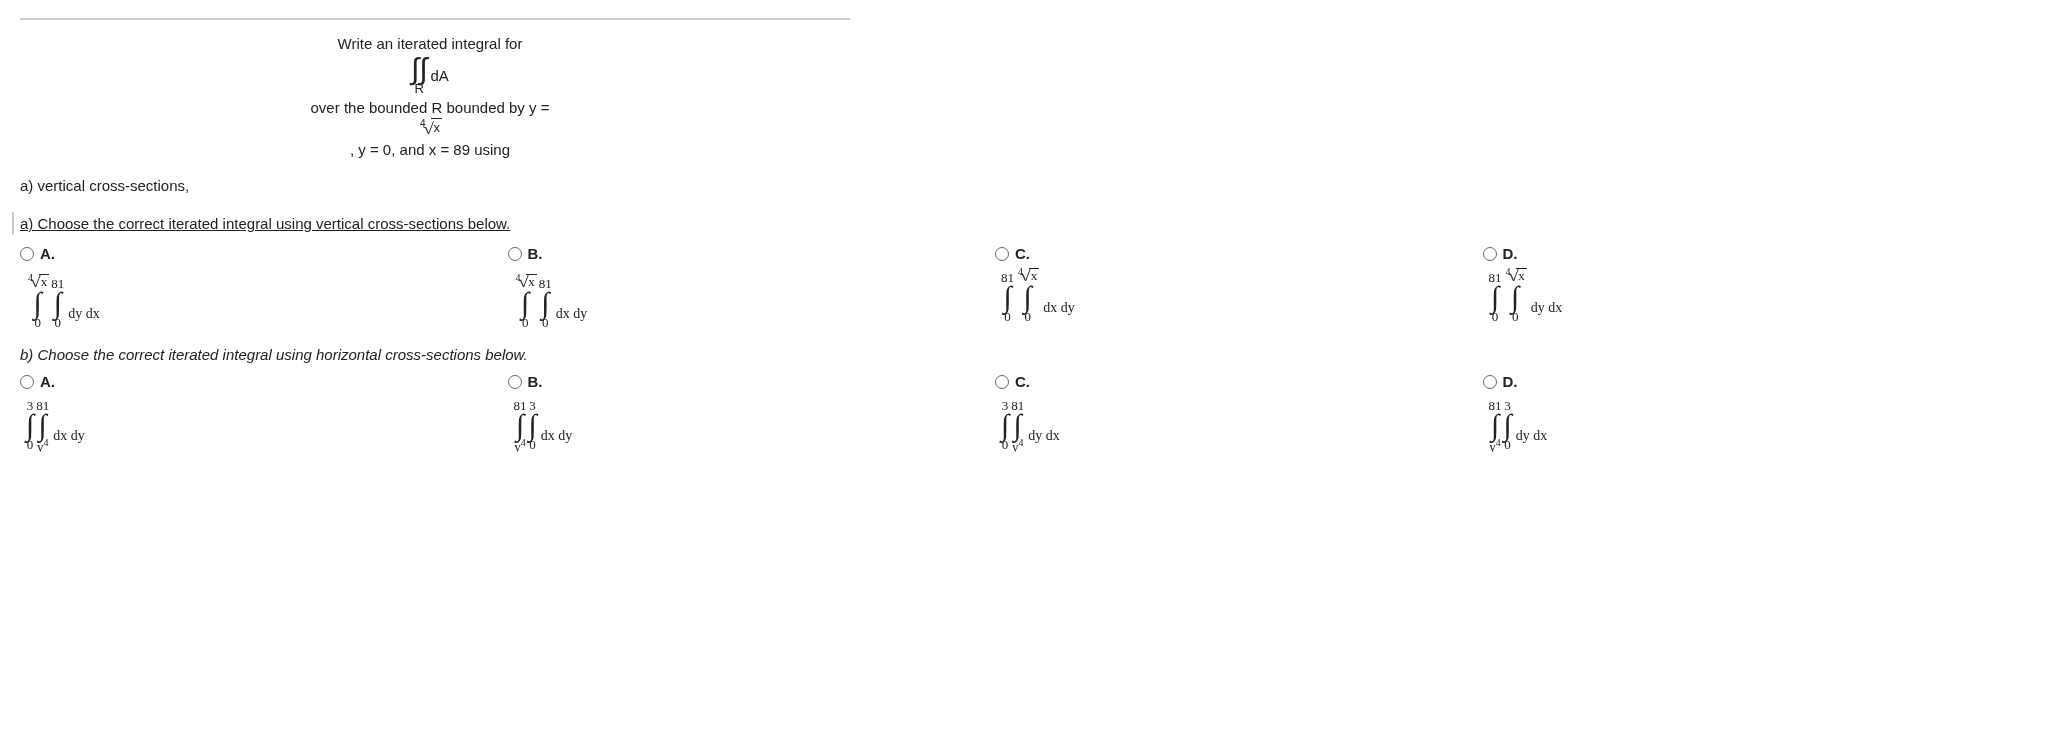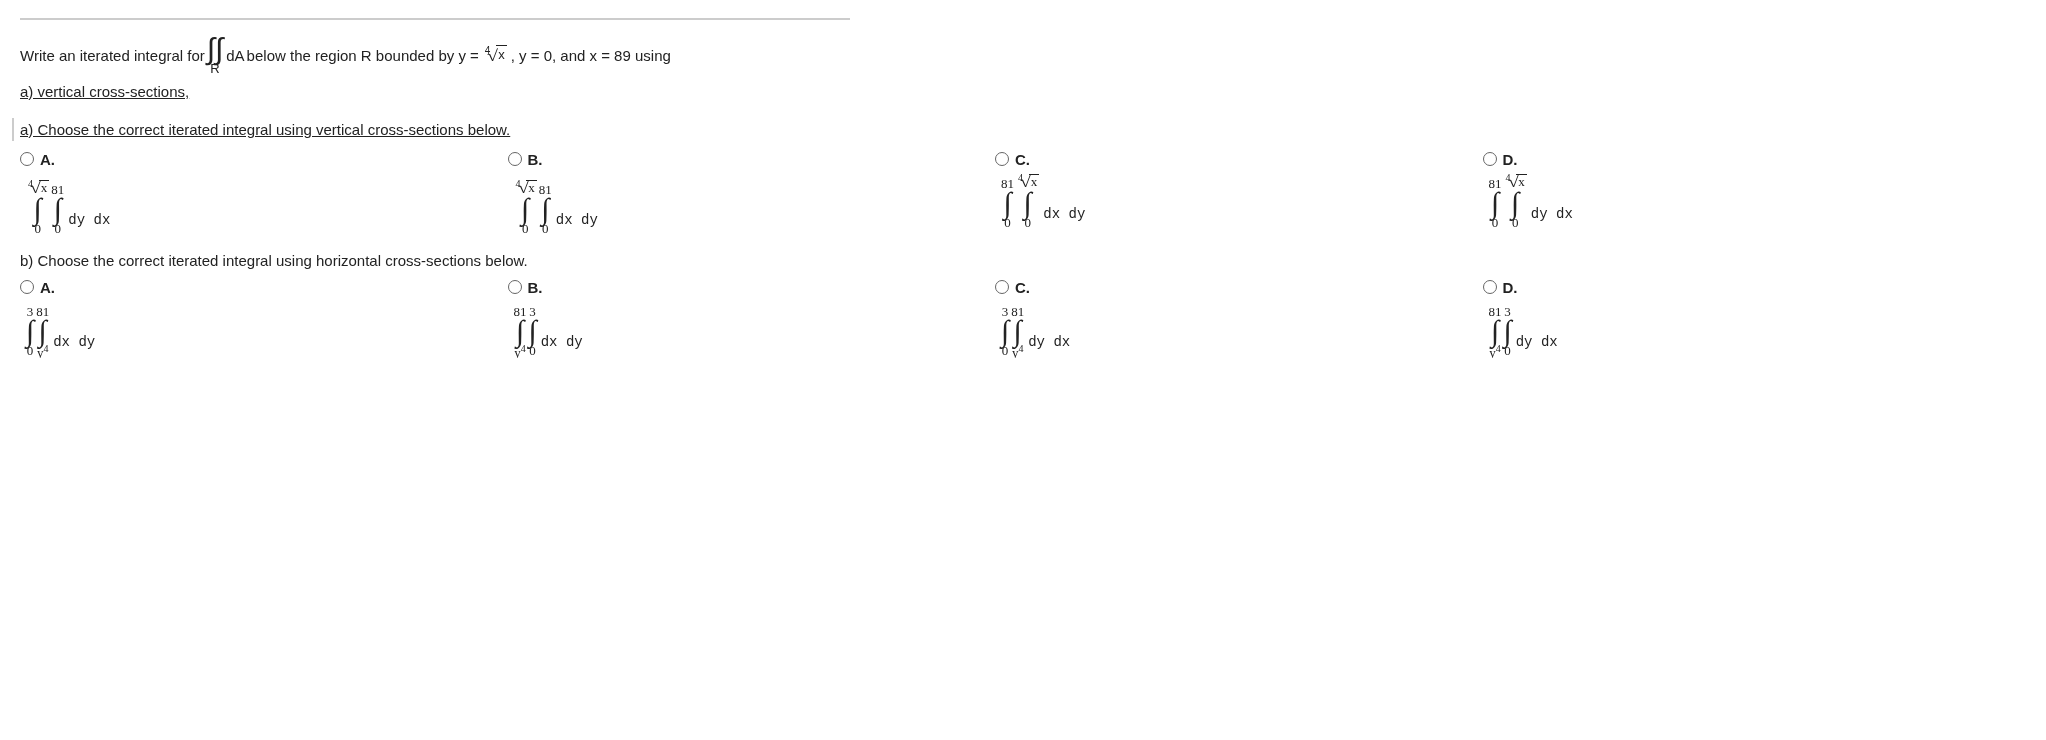--- a/index.html
+++ b/index.html
@@ -25,40 +25,41 @@
     .inline-int-row {
       display: inline-flex;
       align-items: center;
       vertical-align: middle;
       margin: 0 2px;
     }
     .question-stem > .stem-line1 {
       display: flex;
       align-items: center;
       flex-wrap: nowrap;
+      flex-direction: column;
     }
     .big-int {
       font-size: 30px;
       line-height: 1;
     }
     .sub-R {
       font-size: 13px;
       margin-top: -4px;
     }
-    .parts-ab { margin-top: 4px; text-decoration: underline; }
+    .parts-ab { margin-top: 16px; }
     .section-label {
       margin-top: 16px;
       padding: 3px 0;
       border-left: 2px solid #ccc;
       padding-left: 6px;
       margin-left: -8px;
       max-width: 780px;
       text-decoration: underline;
     }
-    .plain-section-label { margin-top: 16px; }
+    .plain-section-label { margin-top: 16px; font-style: italic; }
     .options-row {
       display: flex;
       flex-direction: row;
       width: 1950px;
       margin-top: 10px;
     }
     .option-cell { flex: 1 1 0; }
     .option-head {
       display: flex;
       align-items: center;
@@ -90,21 +91,21 @@
     .sup-lim { margin-bottom: 1px; display:flex; align-items:flex-end;}
     .sub-lim { margin-top: 1px; }
     .int-sym {
       font-size: 30px;
       line-height: 0.8;
     }
     .integrand {
       font-size: 14px;
       padding-bottom: 8px;
       padding-left: 2px;
-      font-family: Liberation Mono, monospace;
+      font-family: Liberation Serif, serif;
     }
     .radical {
       display: inline-flex;
       align-items: flex-start;
       position: relative;
     }
     .rad-index {
       font-size: 10px;
       position: relative;
       top: -1px;
@@ -135,21 +136,21 @@
       <span class="inline-int-row">
         <span style="display:flex;flex-direction:column;align-items:center;">
           <span style="display:flex;">
             <span class="big-int">∫</span>
             <span class="big-int">∫</span>
           </span>
           <span class="sub-R">R</span>
         </span>
         <span style="padding-left:3px;">dA</span>
       </span>
-      <span>below the region R bounded by y =</span>
+      <span>over the bounded R bounded by y =</span>
       <span class="radical" style="margin:0 4px;">
         <span class="rad-index">4</span>
         <span class="rad-sym">√</span>
         <span class="rad-arg">x</span>
       </span>
       <span>, y = 0, and x = 89 using</span>
     </div>
     <div class="parts-ab">
       <div>a) vertical cross-sections,</div>
     </div>

